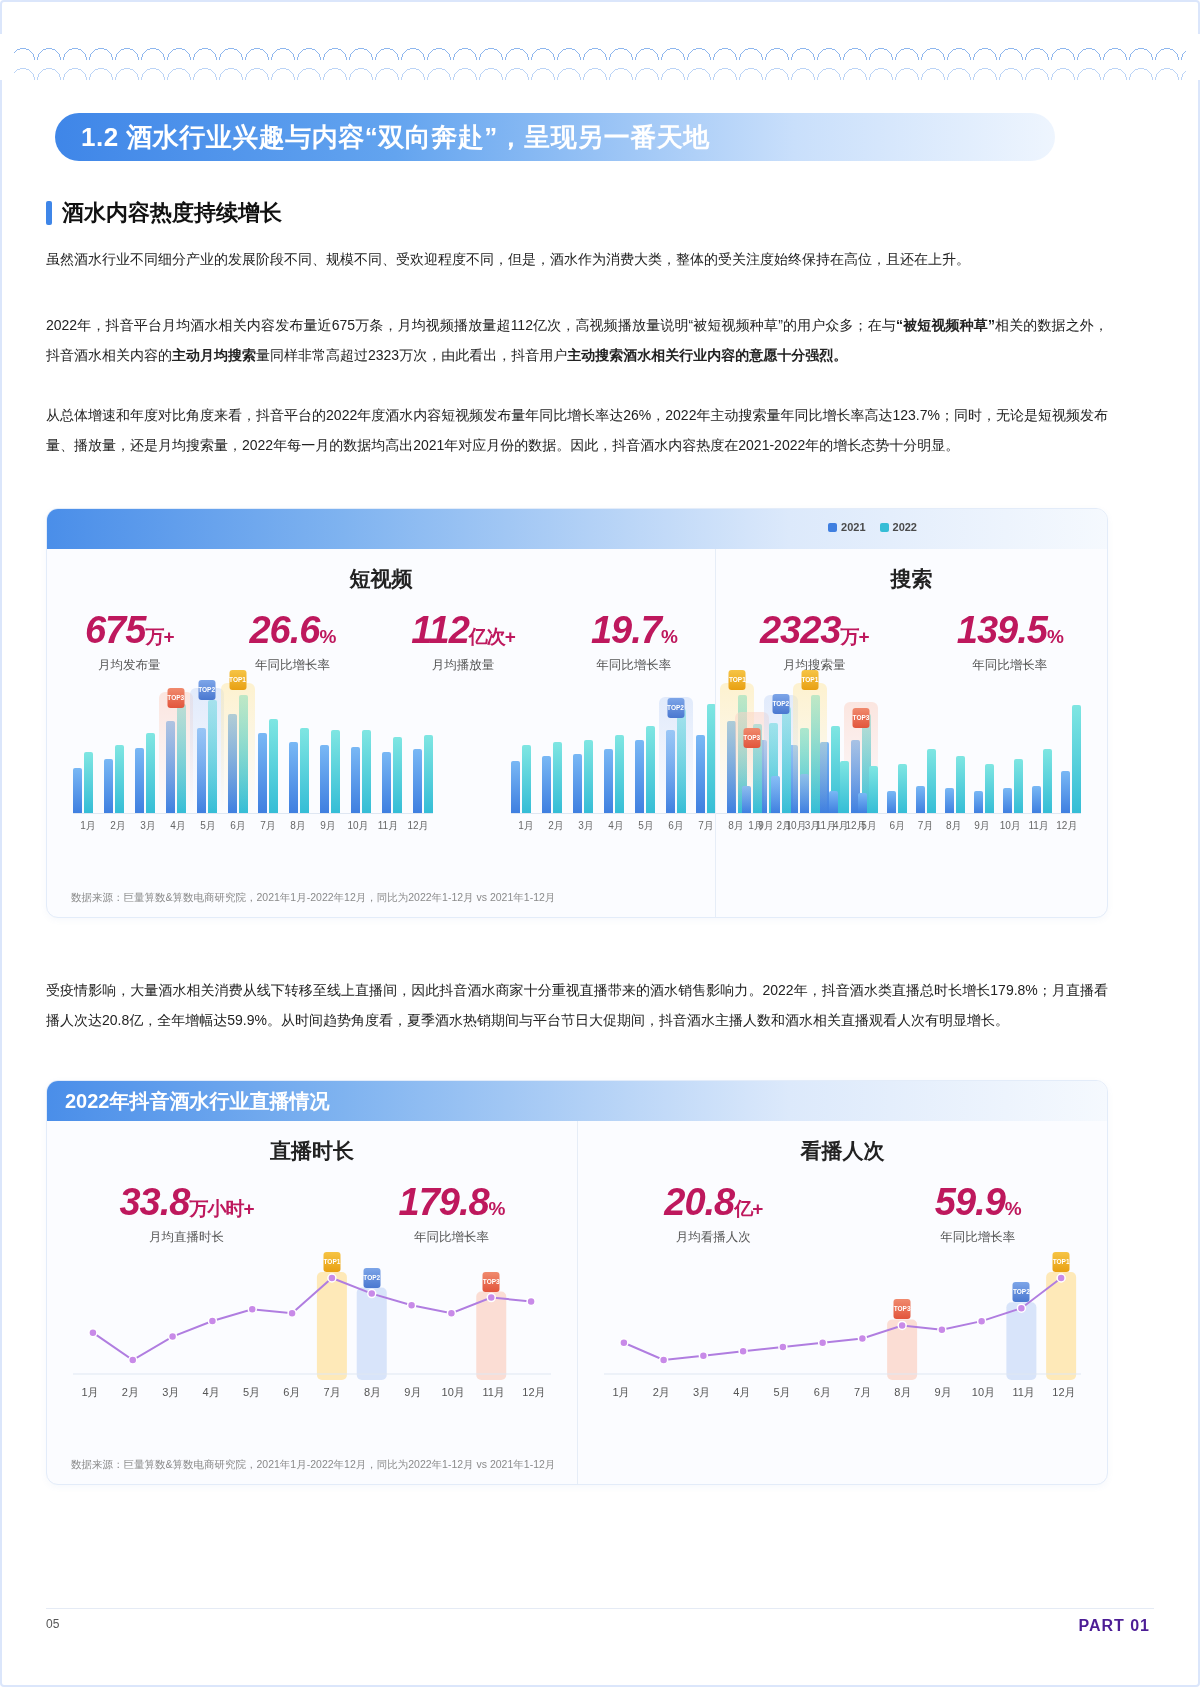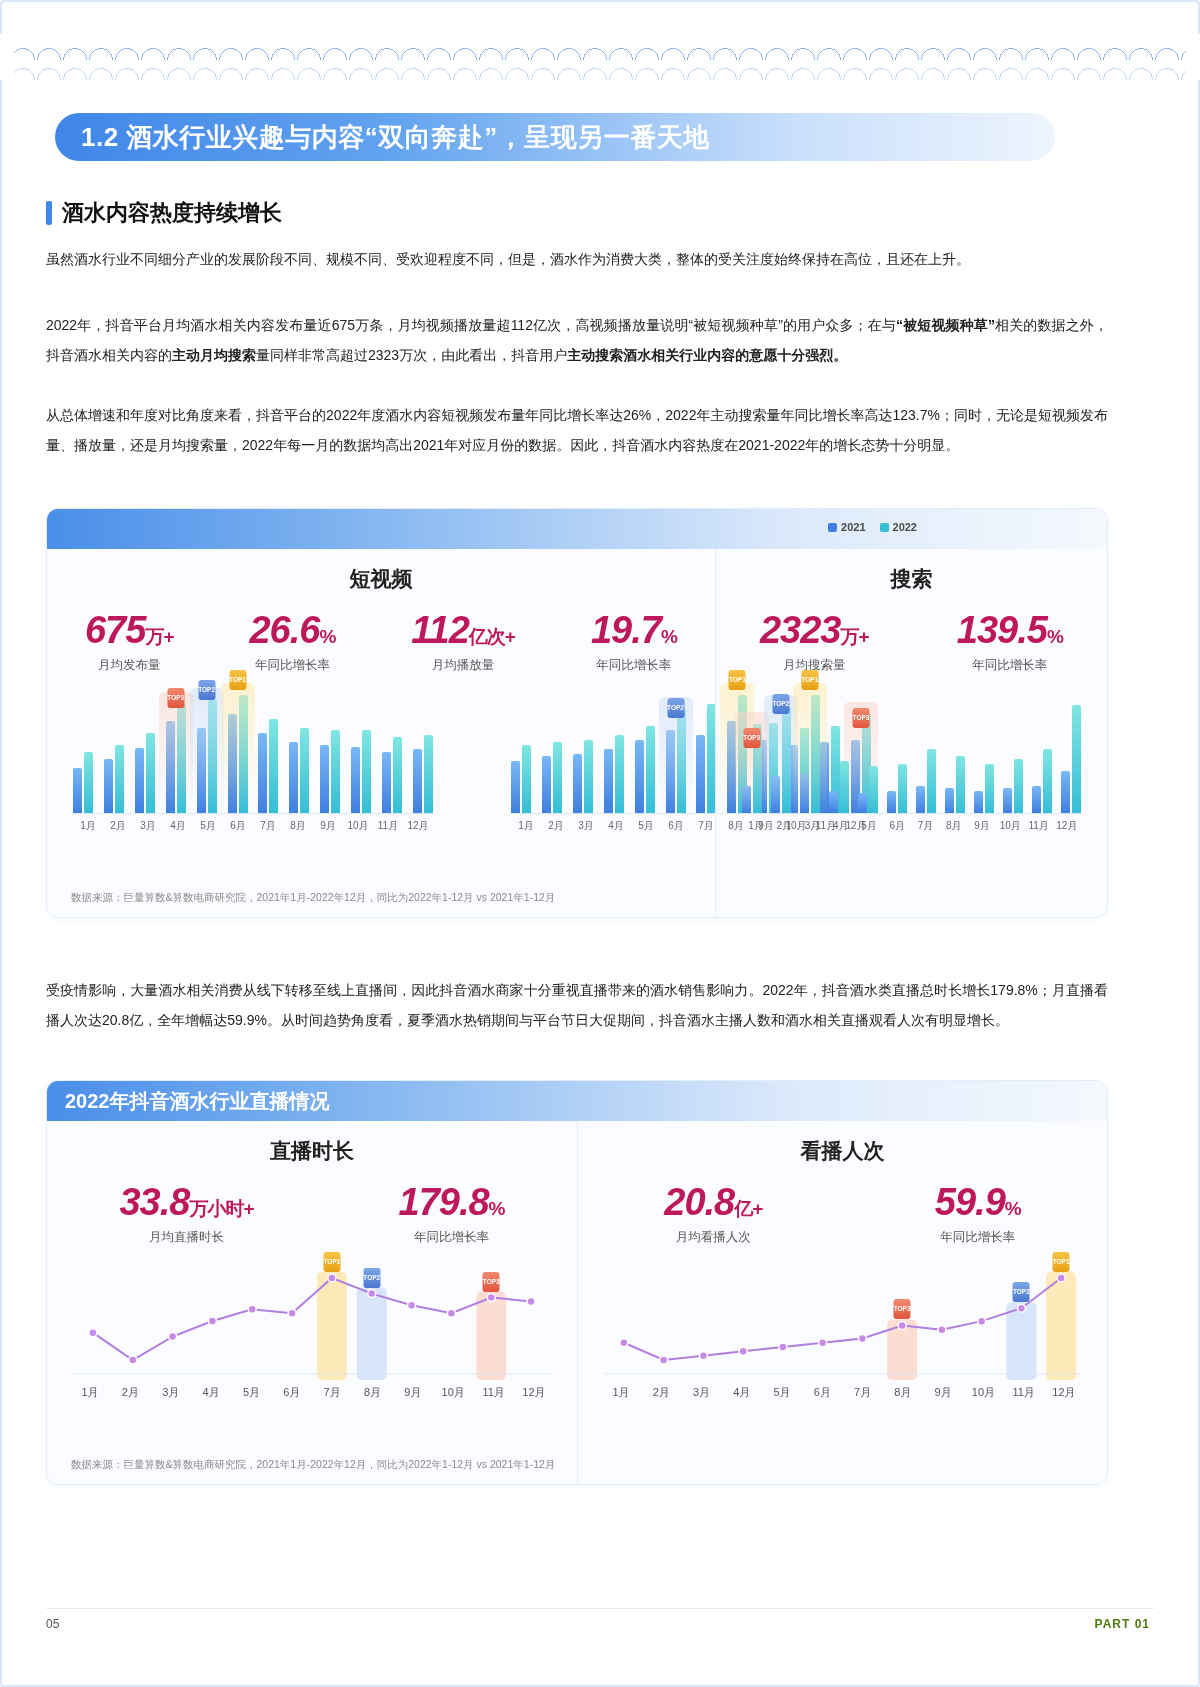--- a/index.html
+++ b/index.html
@@ -165,21 +165,21 @@
   .linechart svg { position:absolute; left:0; top:0; }
   .lc-axis { position:absolute; left:0; right:0; bottom:-4px; display:flex; justify-content:space-between; }
   .lc-axis span { font-size:11px; color:#555; width:34px; text-align:center; }
 
   .footer-left {
     position:absolute; left:46px; top:1617px;
     font-size:12px; color:#555;
   }
   .footer-right {
     position:absolute; right:50px; top:1617px;
-    font-size:12px; color:#4d7c0f; font-weight:bold; letter-spacing:1px;
+    font-size:16px; color:#4c1d95; font-weight:bold; letter-spacing:1px;
   }
   .footer-rule {
     position:absolute; left:46px; right:46px; top:1608px;
     height:1px; background:#e5ebf5;
   }
 </style>
 </head>
 <body>
 
 <div class="page"></div>

